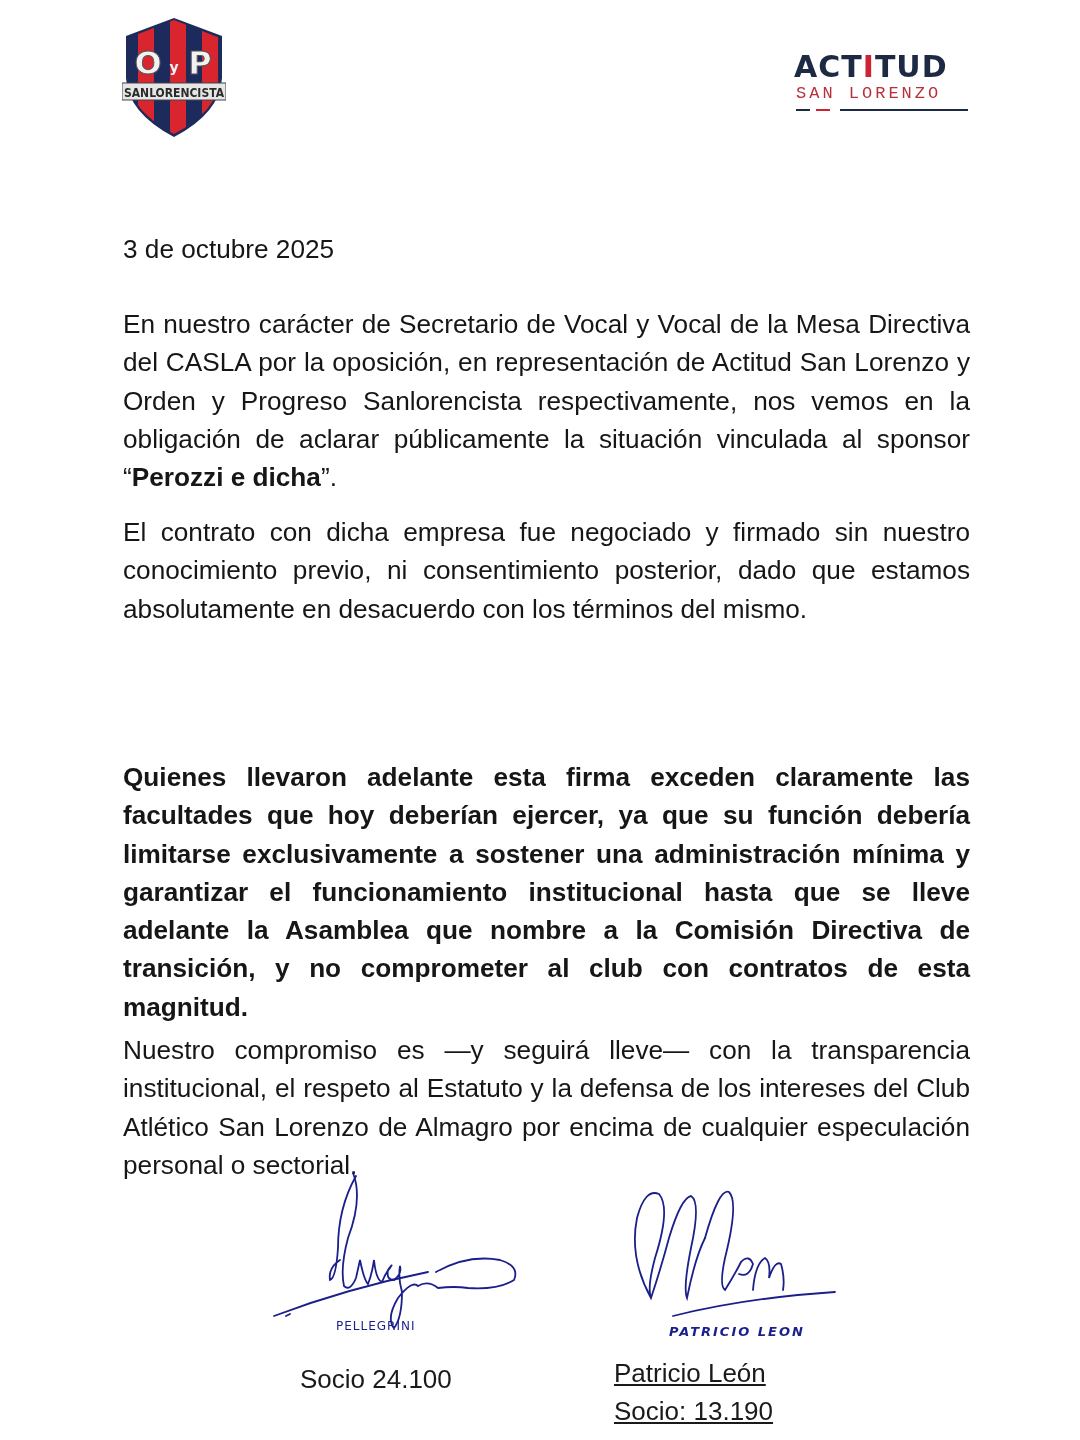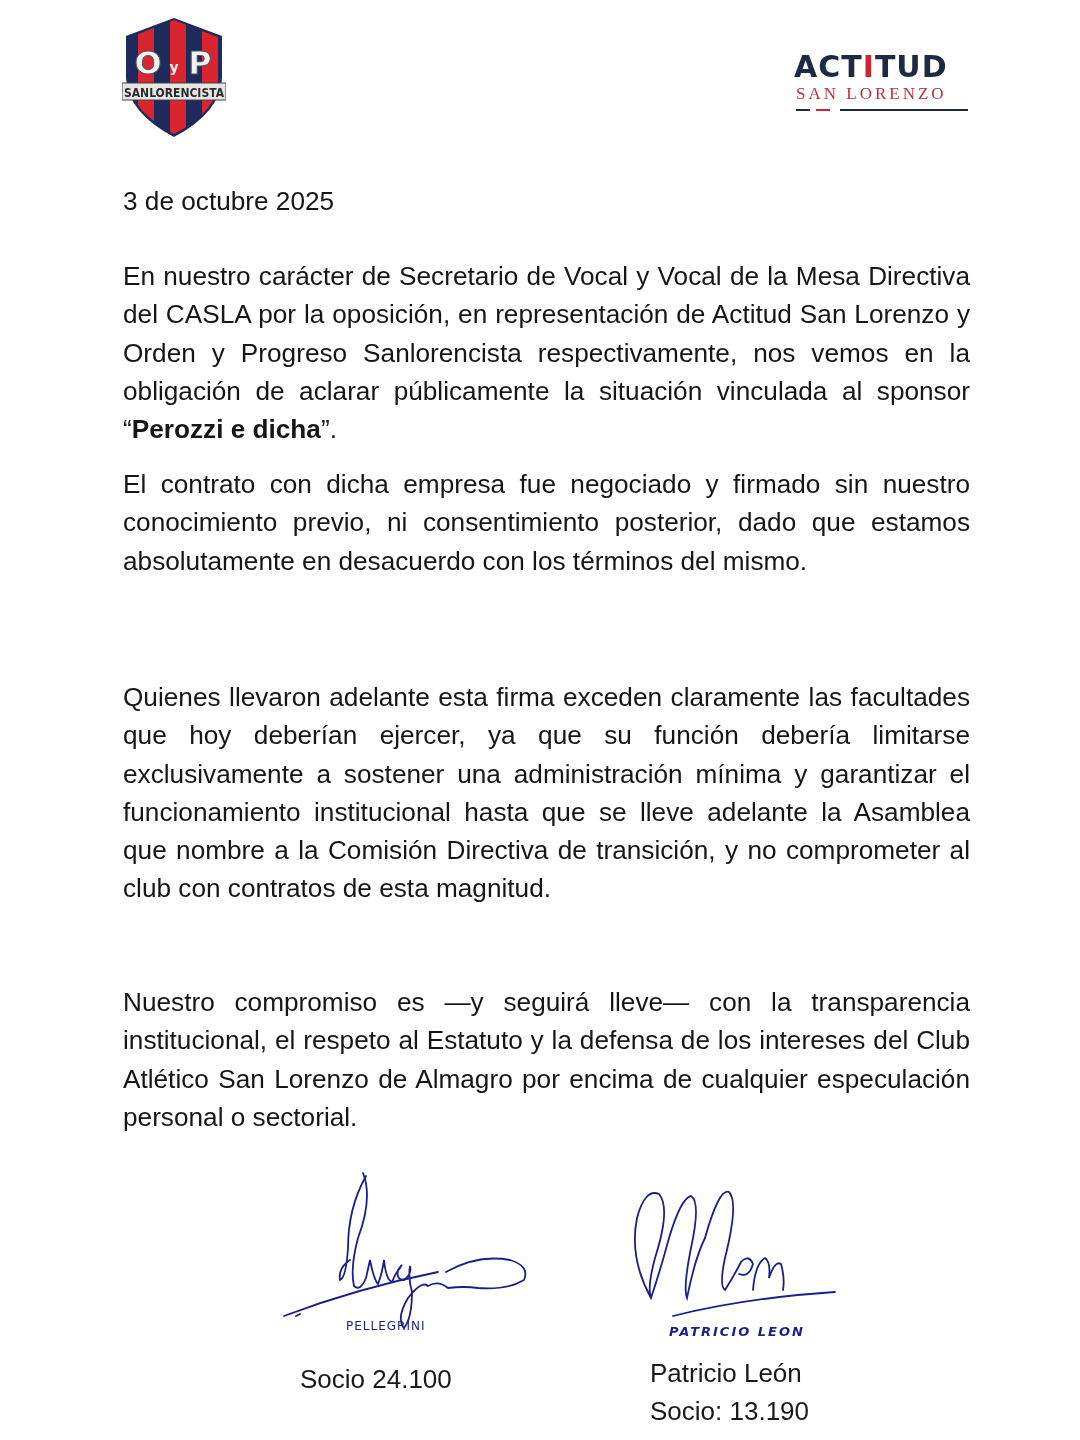--- a/index.html
+++ b/index.html
@@ -3,37 +3,37 @@
 <meta charset="utf-8">
 <style>
   html, body { margin: 0; padding: 0; background: #ffffff; }
   body { width: 1080px; height: 1440px; position: relative; overflow: hidden;
          font-family: "Liberation Sans", "DejaVu Sans", sans-serif; color: #1a1a1a; }
   .logo-left { position: absolute; left: 122px; top: 16px; width: 104px; height: 122px; }
   .logo-right { position: absolute; left: 762px; top: 52px; width: 180px; height: 62px; margin-left: 32px; }
   .actitud-word { font-family: "DejaVu Sans", sans-serif; font-weight: bold; font-size: 30px;
                   letter-spacing: 1px; color: #1c2a44; line-height: 30px; }
   .actitud-word .red { color: #cc2433; }
-  .san-lorenzo { font-family: Liberation Serif, serif; font-size: 17px; letter-spacing: 3px;
+  .san-lorenzo { font-family: Liberation Mono, monospace; font-size: 17px; letter-spacing: 3px;
                  color: #b8303c; line-height: 20px; margin-top: 2px; padding-left: 2px; }
   .logo-rule { position: relative; height: 3px; margin-top: 5px; }
   .logo-rule span { position: absolute; top: 0; height: 2px; }
   .text-block { position: absolute; left: 123px; width: 847px; font-size: 26.2px; line-height: 38.3px;
-                text-align: justify; color: #161616; font-family: "Liberation Sans", sans-serif; }
+                text-align: justify; color: #161616; font-family: "Liberation Sans", sans-serif; margin-top: 48px; }
   .date { top: 182px; }
   .p1 { top: 257px; }
   .p2 { top: 465px; font-weight: normal; }
-  .p3 { top: 678px; }
+  .p3 { top: 710px; font-weight: bold; }
   .p4 { top: 983px; }
   .sig-area { position: absolute; }
-  .sig1 { left: 278px; top: 1168px; width: 260px; height: 180px; }
+  .sig1 { left: 268px; top: 1168px; width: 260px; height: 180px; }
   .sig2 { left: 625px; top: 1178px; width: 230px; height: 172px; font-weight: bold; }
   .signer { position: absolute; font-size: 26px; line-height: 38px; color: #1a1a1a; }
   .signer1 { left: 300px; top: 1360px; }
-  .signer2 { left: 650px; top: 1354px; }
+  .signer2 { left: 614px; top: 1354px; text-decoration: underline; }
 </style>
 </head>
 <body>
 
 <div class="logo-left">
   <svg width="104" height="122" viewBox="0 0 104 122">
     <defs>
       <clipPath id="shieldClip">
         <path d="M52 4 L98 22 L98 62 Q96 95 52 118 Q8 95 6 62 L6 22 Z"></path>
       </clipPath>

